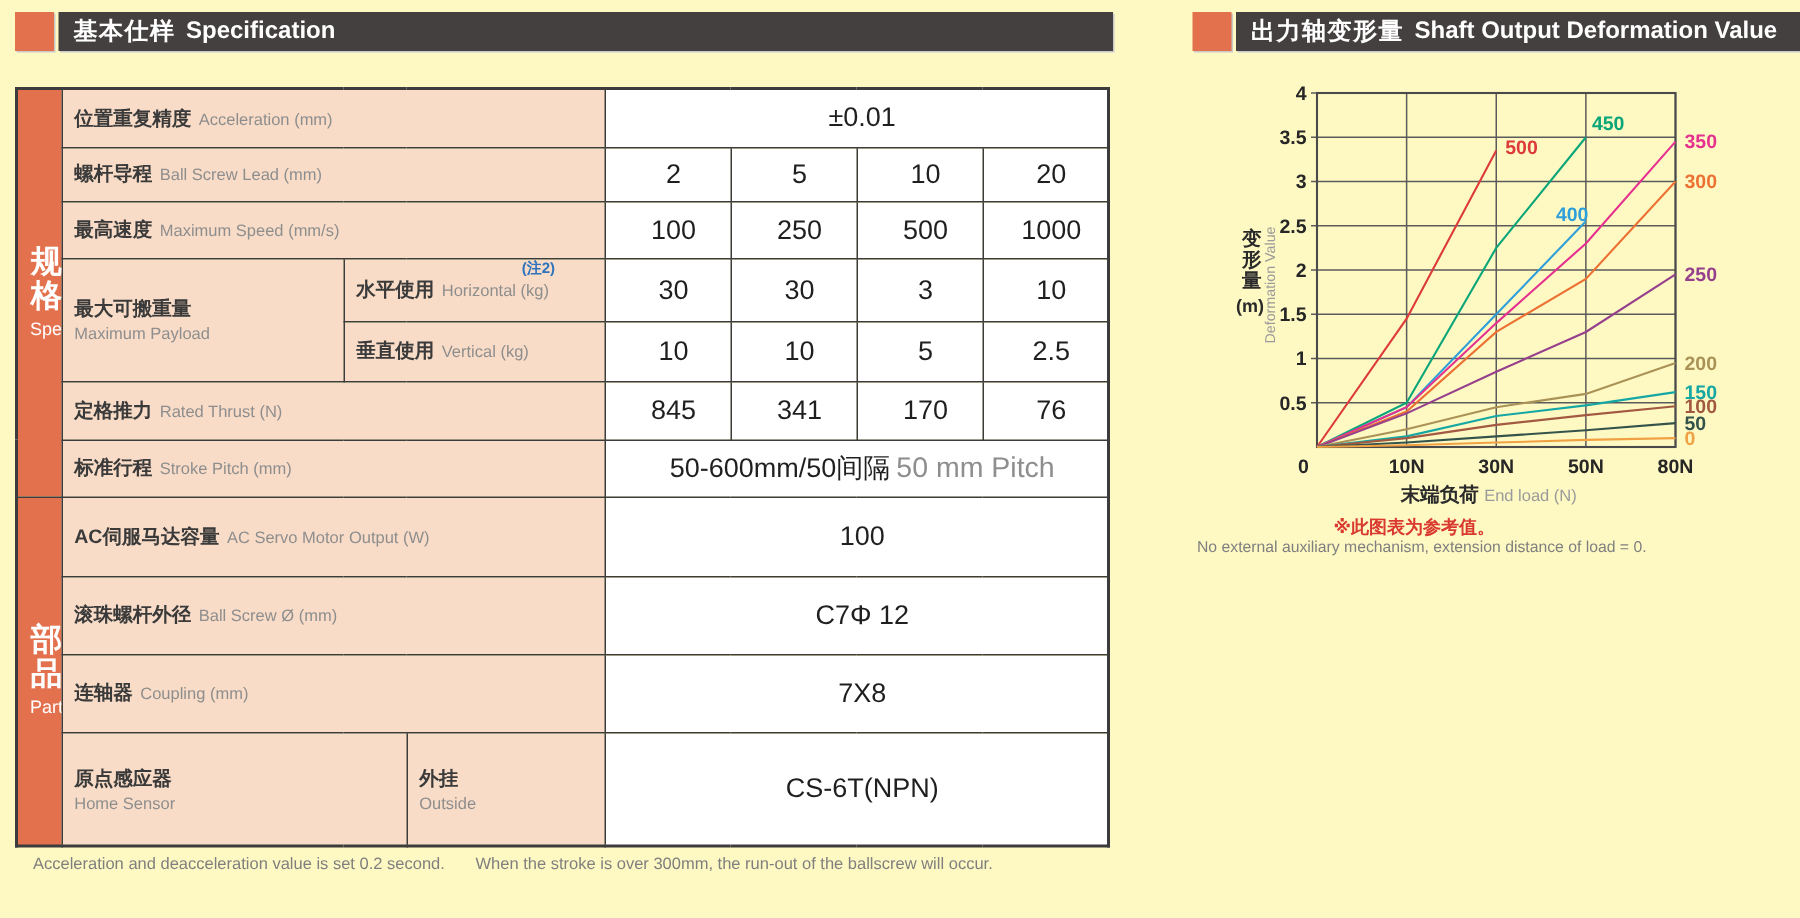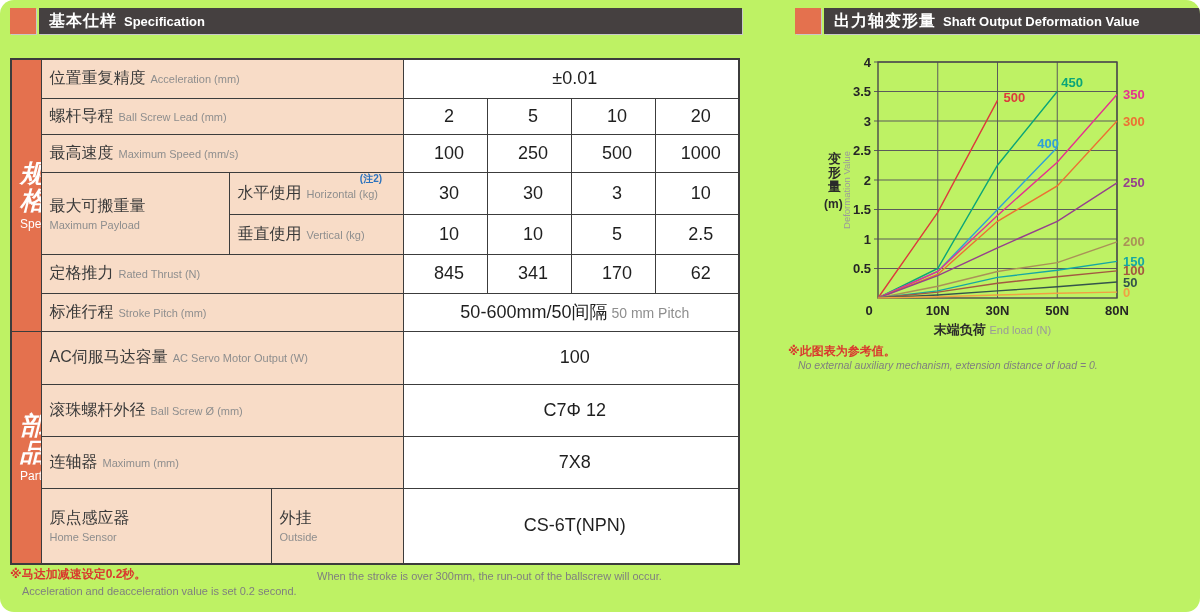--- a/index.html
+++ b/index.html
@@ -1,52 +1,52 @@
 <!DOCTYPE html>
 <html><head>
 <meta charset="utf-8">
 <style>
   html,body{margin:0;padding:0;background:#fff;}
-  #canvas{position:relative;width:1200px;height:612px;background:#bef264;overflow:hidden;
-          font-family:"Liberation Sans","DejaVu Sans",sans-serif;border-radius:14px;}
+  #canvas{position:relative;width:1200px;height:612px;background:#fef9c3;overflow:hidden;
+          font-family:"Liberation Sans","DejaVu Sans",sans-serif;}
   
   .hdr{position:absolute;top:8px;height:26px;display:flex;}
   .hdr-sq{width:26px;height:26px;background:#e4714e;margin-right:3px;box-shadow:1px 1px 0 #c9c9c9;}
   .hdr-bar{flex:1;background:#454040;color:#fff;display:flex;align-items:center;
            padding-left:10px;box-shadow:1px 1px 0 #c9c9c9;}
   .hdr-zh{font-size:16px;font-weight:bold;letter-spacing:1px;margin-right:7px;}
-  .hdr-en{font-size:13px;font-weight:bold;}
+  .hdr-en{font-size:16px;font-weight:bold;}
   
   table.spec{position:absolute;left:10px;top:58px;border-collapse:collapse;table-layout:fixed;
              width:728px;}
   table.spec td{border:1px solid #3c3c3c;padding:0 0 0 8px;vertical-align:middle;overflow:hidden;}
   table.spec{border:2px solid #3c3c3c;}
   td.side{background:#e4714e;color:#fff;text-align:center;padding:0;}
-  .side-zh{font-size:25px;font-weight:bold;line-height:1.08;width:22px;margin:0 auto;word-break:break-all;font-style:italic;}
+  .side-zh{font-size:21px;font-weight:bold;line-height:1.08;width:22px;margin:0 auto;word-break:break-all;}
   .side-en{font-size:12px;margin-top:3px;}
   td.lbl{background:#f8dcc7;color:#3a3a3a;}
-  td.lbl .zh{font-size:16px;font-weight:normal;margin-right:5px;}
+  td.lbl .zh{font-size:13px;font-weight:bold;margin-right:5px;}
   td.lbl .en{font-size:11px;color:#8e8e8e;font-weight:normal;}
   td.lbl.stacked .zh{display:block;margin-right:0;}
   td.lbl.stacked .en{display:block;margin-top:2px;}
   .en-wrap{position:relative;display:inline-block;}
   .note2{position:absolute;top:-12px;right:-4px;color:#2d73bd;font-size:10px;font-weight:bold;white-space:nowrap;}
   td.val{background:#fff;color:#1f1f1f;text-align:center;padding:0;font-size:18px;font-weight:500;}
-  td.val .suffix{font-size:14px;color:#8e8e8e;font-weight:normal;margin-left:4px;text-align:center;}
+  td.val .suffix{font-size:19px;color:#8e8e8e;font-weight:normal;margin-left:4px;text-align:center;}
   
   .fnote{position:absolute;top:567px;}
   .fnote .l1{font-size:12px;font-weight:bold;line-height:15px;}
   .fnote .l2{font-size:11px;color:#7f7f7f;line-height:14px;margin-top:2px;padding-left:12px;}
   #fnote-left{left:10px;} #fnote-left .l1{color:#d9392e;}
   #fnote-right{left:305px;} #fnote-right .l1{color:#2d73bd;}
   
   #chart-svg{position:absolute;left:818px;top:50px;}
   #chart-note{position:absolute;left:788px;top:344px;}
-  #chart-note .l1{font-size:12px;font-weight:bold;color:#d9392e;line-height:14px;}
-  #chart-note .l2{font-size:10.5px;color:#7f7f7f;line-height:13px;padding-left:10px;margin-top:1px;font-style:italic;}
+  #chart-note .l1{font-size:12px;font-weight:bold;color:#d9392e;line-height:14px;text-align:center;}
+  #chart-note .l2{font-size:10.5px;color:#7f7f7f;line-height:13px;padding-left:10px;margin-top:1px;}
 </style>
 </head>
 <body>
 
 <div id="canvas">
 
   <div class="hdr" id="hdr-left" style="left:10px;width:732px;">
     <div class="hdr-sq"></div>
     <div class="hdr-bar">
       <span class="hdr-zh">基本仕样</span>
@@ -124,21 +124,21 @@
         <td class="val">5</td>
         <td class="val">2.5</td>
       </tr>
       <tr style="height:39px">
         <td class="lbl" colspan="3">
           <span class="zh">定格推力</span><span class="en">Rated Thrust (N)</span>
         </td>
         <td class="val">845</td>
         <td class="val">341</td>
         <td class="val">170</td>
-        <td class="val">62</td>
+        <td class="val">76</td>
       </tr>
       <tr style="height:38px">
         <td class="lbl" colspan="3">
           <span class="zh">标准行程</span><span class="en">Stroke Pitch (mm)</span>
         </td>
         <td class="val" colspan="4">
           <span>50-600mm/50间隔</span><span class="suffix">50 mm Pitch</span>
         </td>
       </tr>
       <tr style="height:53px">
@@ -152,40 +152,39 @@
         <td class="val" colspan="4">100</td>
       </tr>
       <tr style="height:52px">
         <td class="lbl" colspan="3">
           <span class="zh">滚珠螺杆外径</span><span class="en">Ball Screw Ø (mm)</span>
         </td>
         <td class="val" colspan="4">C7Φ 12</td>
       </tr>
       <tr style="height:52px">
         <td class="lbl" colspan="3">
-          <span class="zh">连轴器</span><span class="en">Maximum (mm)</span>
+          <span class="zh">连轴器</span><span class="en">Coupling (mm)</span>
         </td>
         <td class="val" colspan="4">7X8</td>
       </tr>
       <tr style="height:76px">
         <td class="lbl stacked" colspan="2">
           <span class="zh">原点感应器</span>
             <span class="en">Home Sensor</span>
         </td>
         <td class="lbl stacked">
           <span class="zh">外挂</span>
             <span class="en">Outside</span>
         </td>
         <td class="val" colspan="4">CS-6T(NPN)</td>
       </tr>
     </tbody>
   </table>
 
   <div class="fnote" id="fnote-left">
-    <div class="l1">※马达加减速设定0.2秒。</div>
     <div class="l2">Acceleration and deacceleration value is set 0.2 second.</div>
   </div>
   <div class="fnote" id="fnote-right">
     <div class="l2">When the stroke is over 300mm, the run-out of the ballscrew will occur.</div>
   </div>
 
   <svg id="chart-svg" width="382" height="312" viewBox="0 0 382 312">
       <line x1="60" y1="218.5" x2="299" y2="218.5" stroke="#5b5b5b" stroke-width="1"></line>
       <line x1="56" y1="218.5" x2="60" y2="218.5" stroke="#5b5b5b" stroke-width="1"></line>
       <text x="53" y="223" text-anchor="end" font-size="13" font-weight="bold" fill="#262626">0.5</text>

